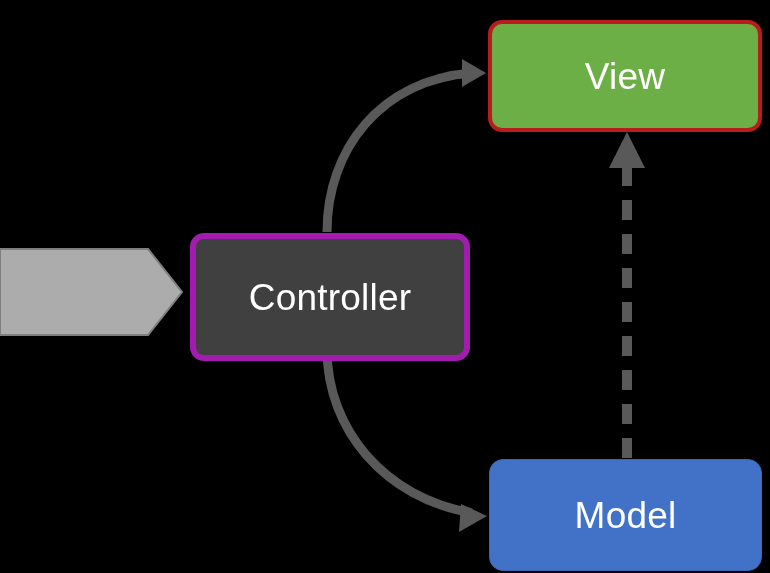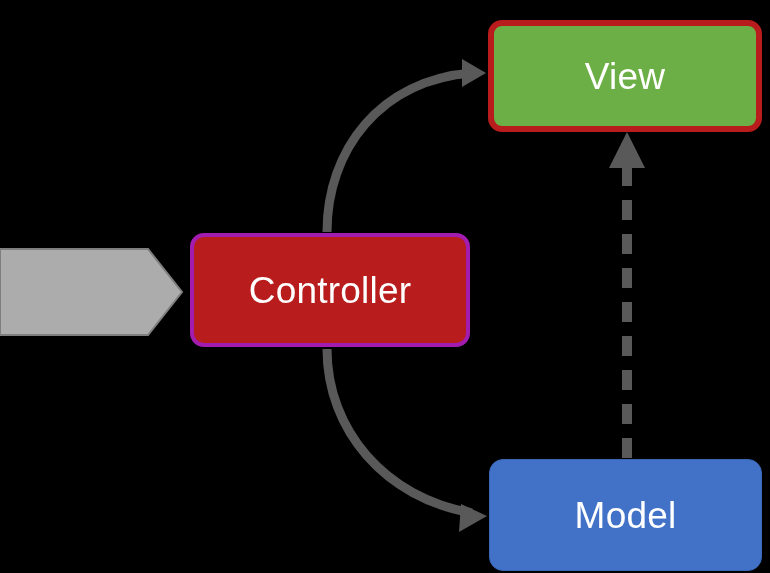--- a/index.html
+++ b/index.html
@@ -33,29 +33,29 @@
   }
   .rounded-box {
     border-radius: 14px;
   }
   #node-view {
     left: 488px;
     top: 20px;
     width: 274px;
     height: 112px;
     background: #6CAF46;
-    border: 6px solid #b91c1c;
+    border: 4px solid #b91c1c;
   }
   #node-controller {
     left: 190px;
     top: 233px;
     width: 280px;
-    height: 114px;
-    background: #b91c1c;
-    border: 4px solid #a21caf;
+    height: 128px;
+    background: #404040;
+    border: 6px solid #a21caf;
   }
   #node-model {
     left: 489px;
     top: 459px;
     width: 273px;
     height: 112px;
     background: #4172C8;
     border: 1px solid #3a66b4;
   }
   #node-action {

